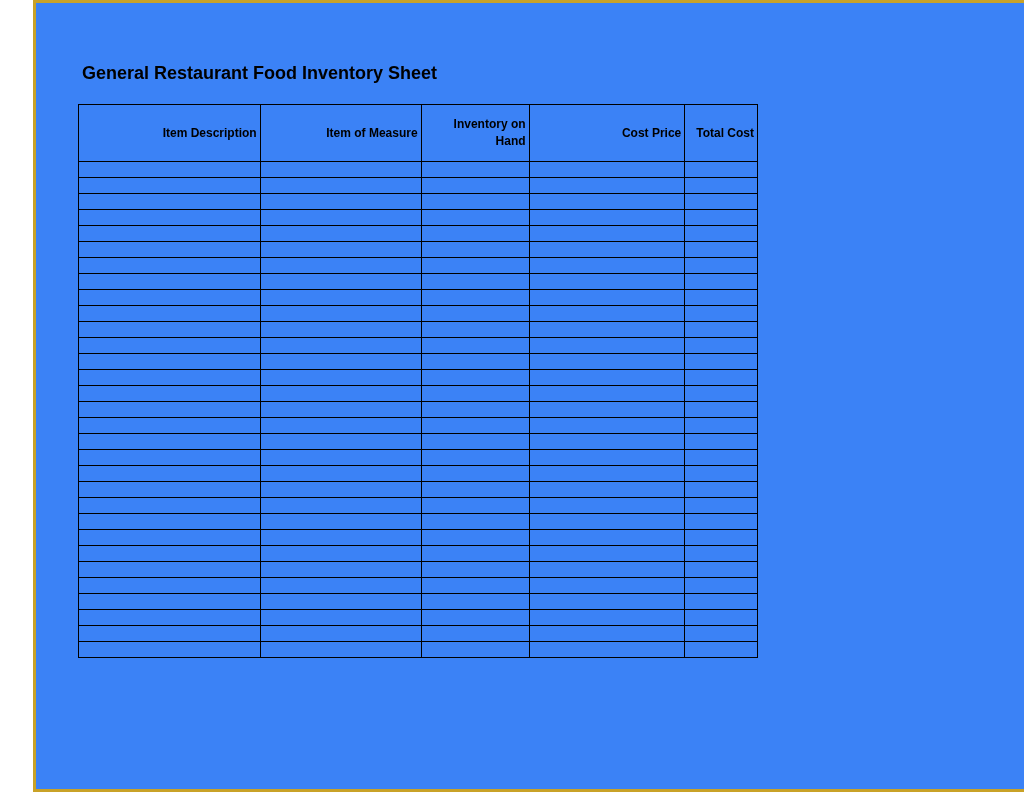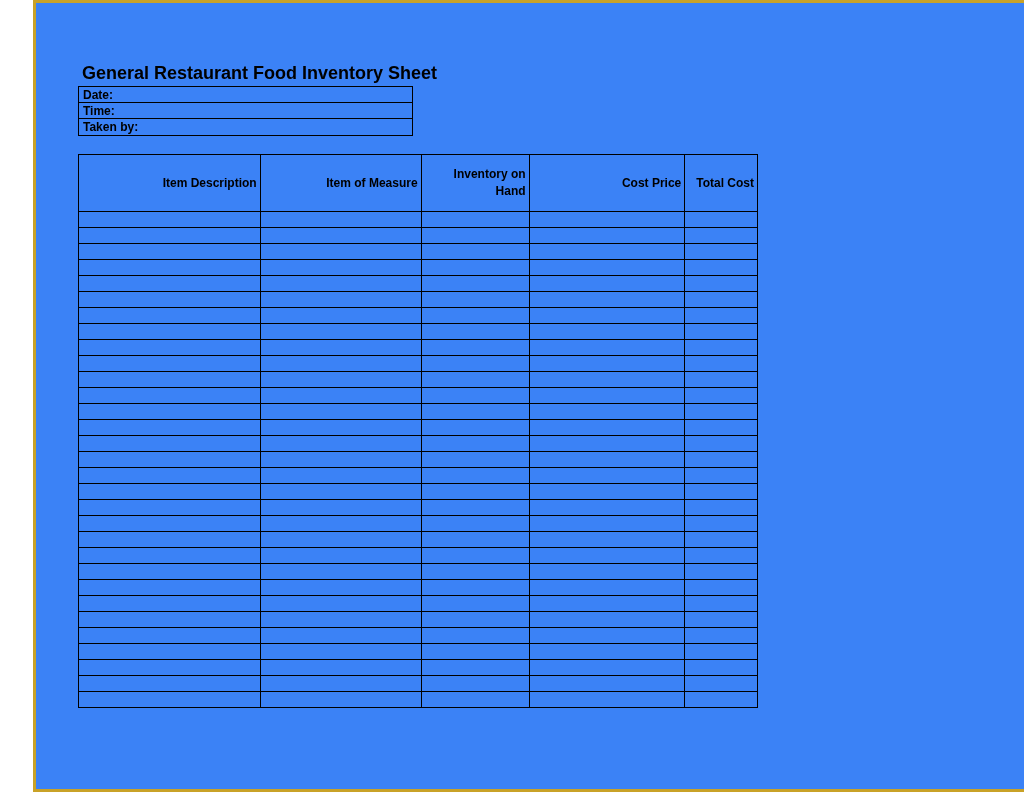--- a/index.html
+++ b/index.html
@@ -73,31 +73,20 @@
     table.inv .c5 { width: 70px; }
   </style>
 </head>
 <body>
 
 <div class="viewport">
   <div class="content">
 
     <div class="title">General Restaurant Food Inventory Sheet</div>
 
-    <div class="meta-block">
-      <div class="meta-row">
-        <span>Date:</span>
-      </div>
-      <div class="meta-row">
-        <span>Time:</span>
-      </div>
-      <div class="meta-row">
-        <span>Taken by:</span>
-      </div>
-    </div>
 
     <div class="spacer"></div>
 
     <table class="inv">
       <thead>
         <tr>
           <th class="c1">Item Description</th>
           <th class="c2">Item of Measure</th>
           <th class="c3">Inventory on Hand</th>
           <th class="c4">Cost Price</th>

